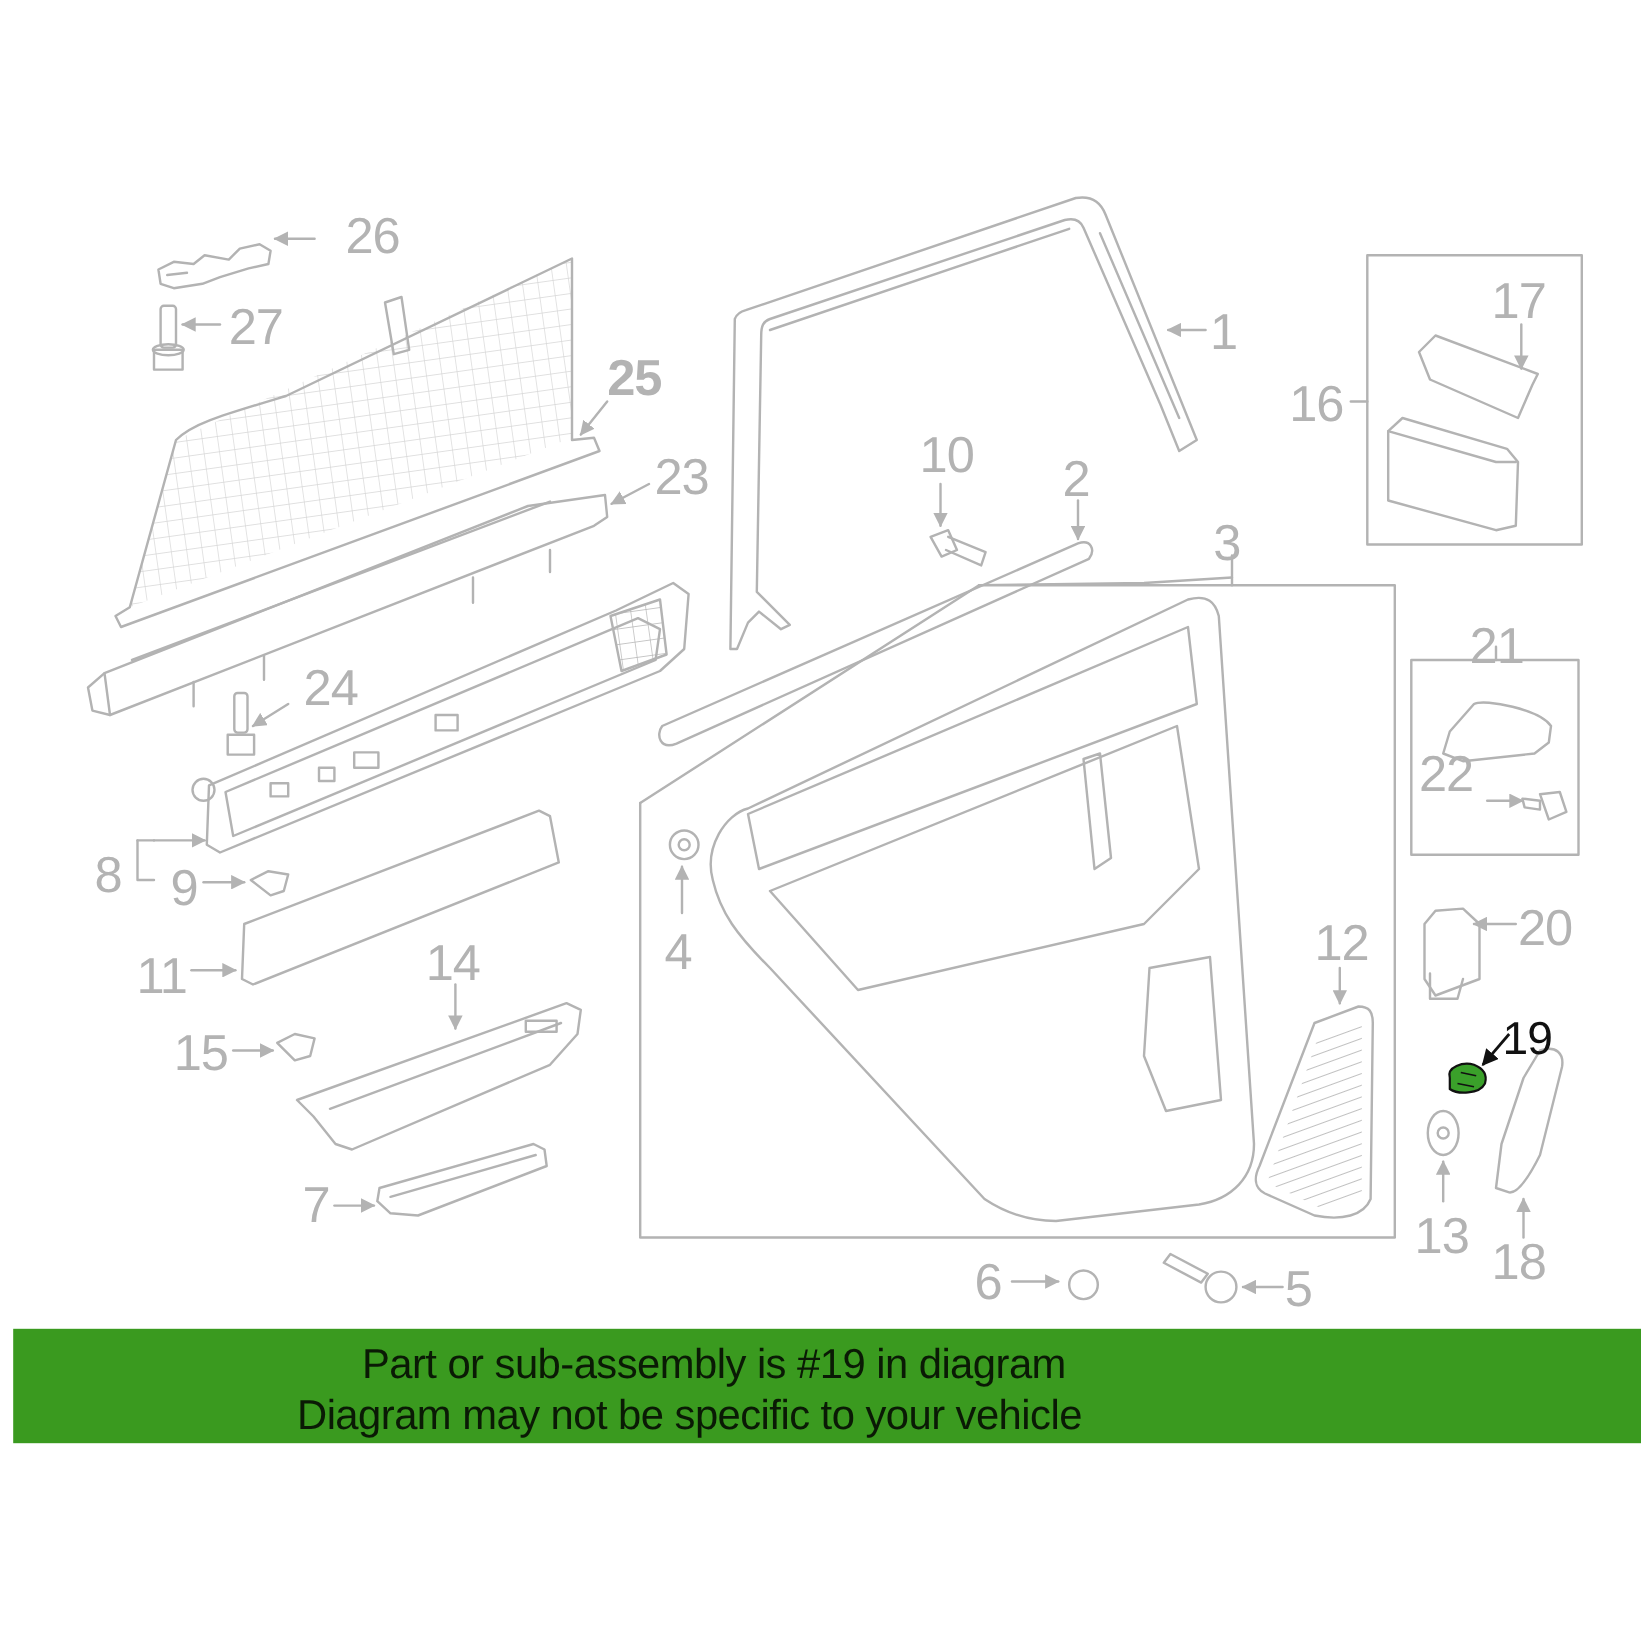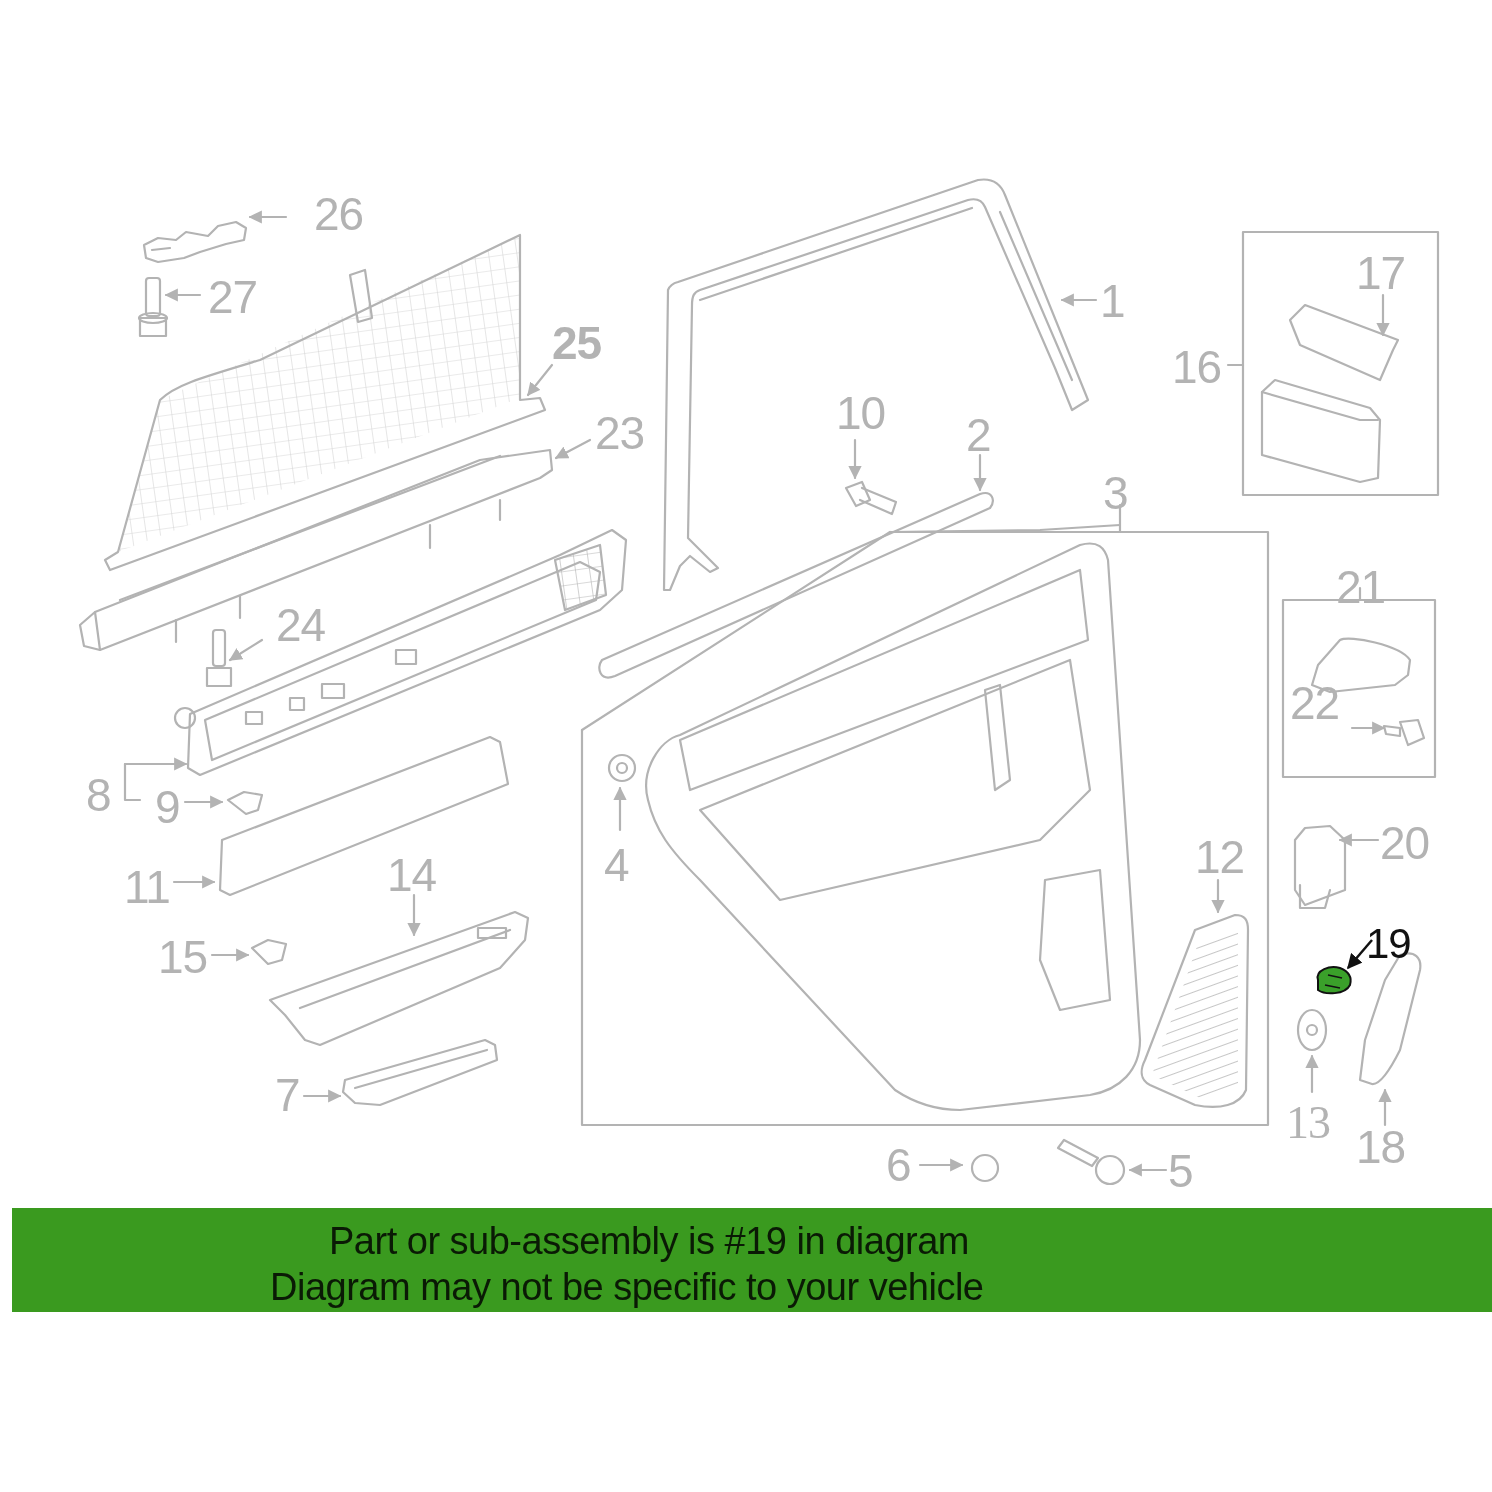--- a/index.html
+++ b/index.html
@@ -208,21 +208,21 @@
 <div class="callout" style="left:1103px;top:470px;">3</div>
 <div class="callout" style="left:604px;top:842px;">4</div>
 <div class="callout" style="left:1168px;top:1148px;">5</div>
 <div class="callout" style="left:886px;top:1142px;">6</div>
 <div class="callout" style="left:275px;top:1072px;">7</div>
 <div class="callout" style="left:86px;top:772px;">8</div>
 <div class="callout" style="left:155px;top:784px;">9</div>
 <div class="callout" style="left:836px;top:390px;">10</div>
 <div class="callout" style="left:124px;top:864px;">11</div>
 <div class="callout" style="left:1195px;top:834px;">12</div>
-<div class="callout" style="left:1286px;top:1100px;font-family:Liberation Serif, serif;">13</div>
+<div class="callout" style="left:1286px;top:1100px;">13</div>
 <div class="callout" style="left:387px;top:852px;">14</div>
 <div class="callout" style="left:158px;top:934px;">15</div>
 <div class="callout" style="left:1172px;top:344px;">16</div>
 <div class="callout" style="left:1356px;top:250px;">17</div>
 <div class="callout" style="left:1356px;top:1124px;">18</div>
 <div class="callout active" style="left:1366px;top:894px;font-size:42px;margin-top:29px;">19</div>
 <div class="callout" style="left:1380px;top:820px;">20</div>
 <div class="callout" style="left:1336px;top:564px;">21</div>
 <div class="callout" style="left:1290px;top:680px;">22</div>
 <div class="callout" style="left:595px;top:410px;">23</div>

